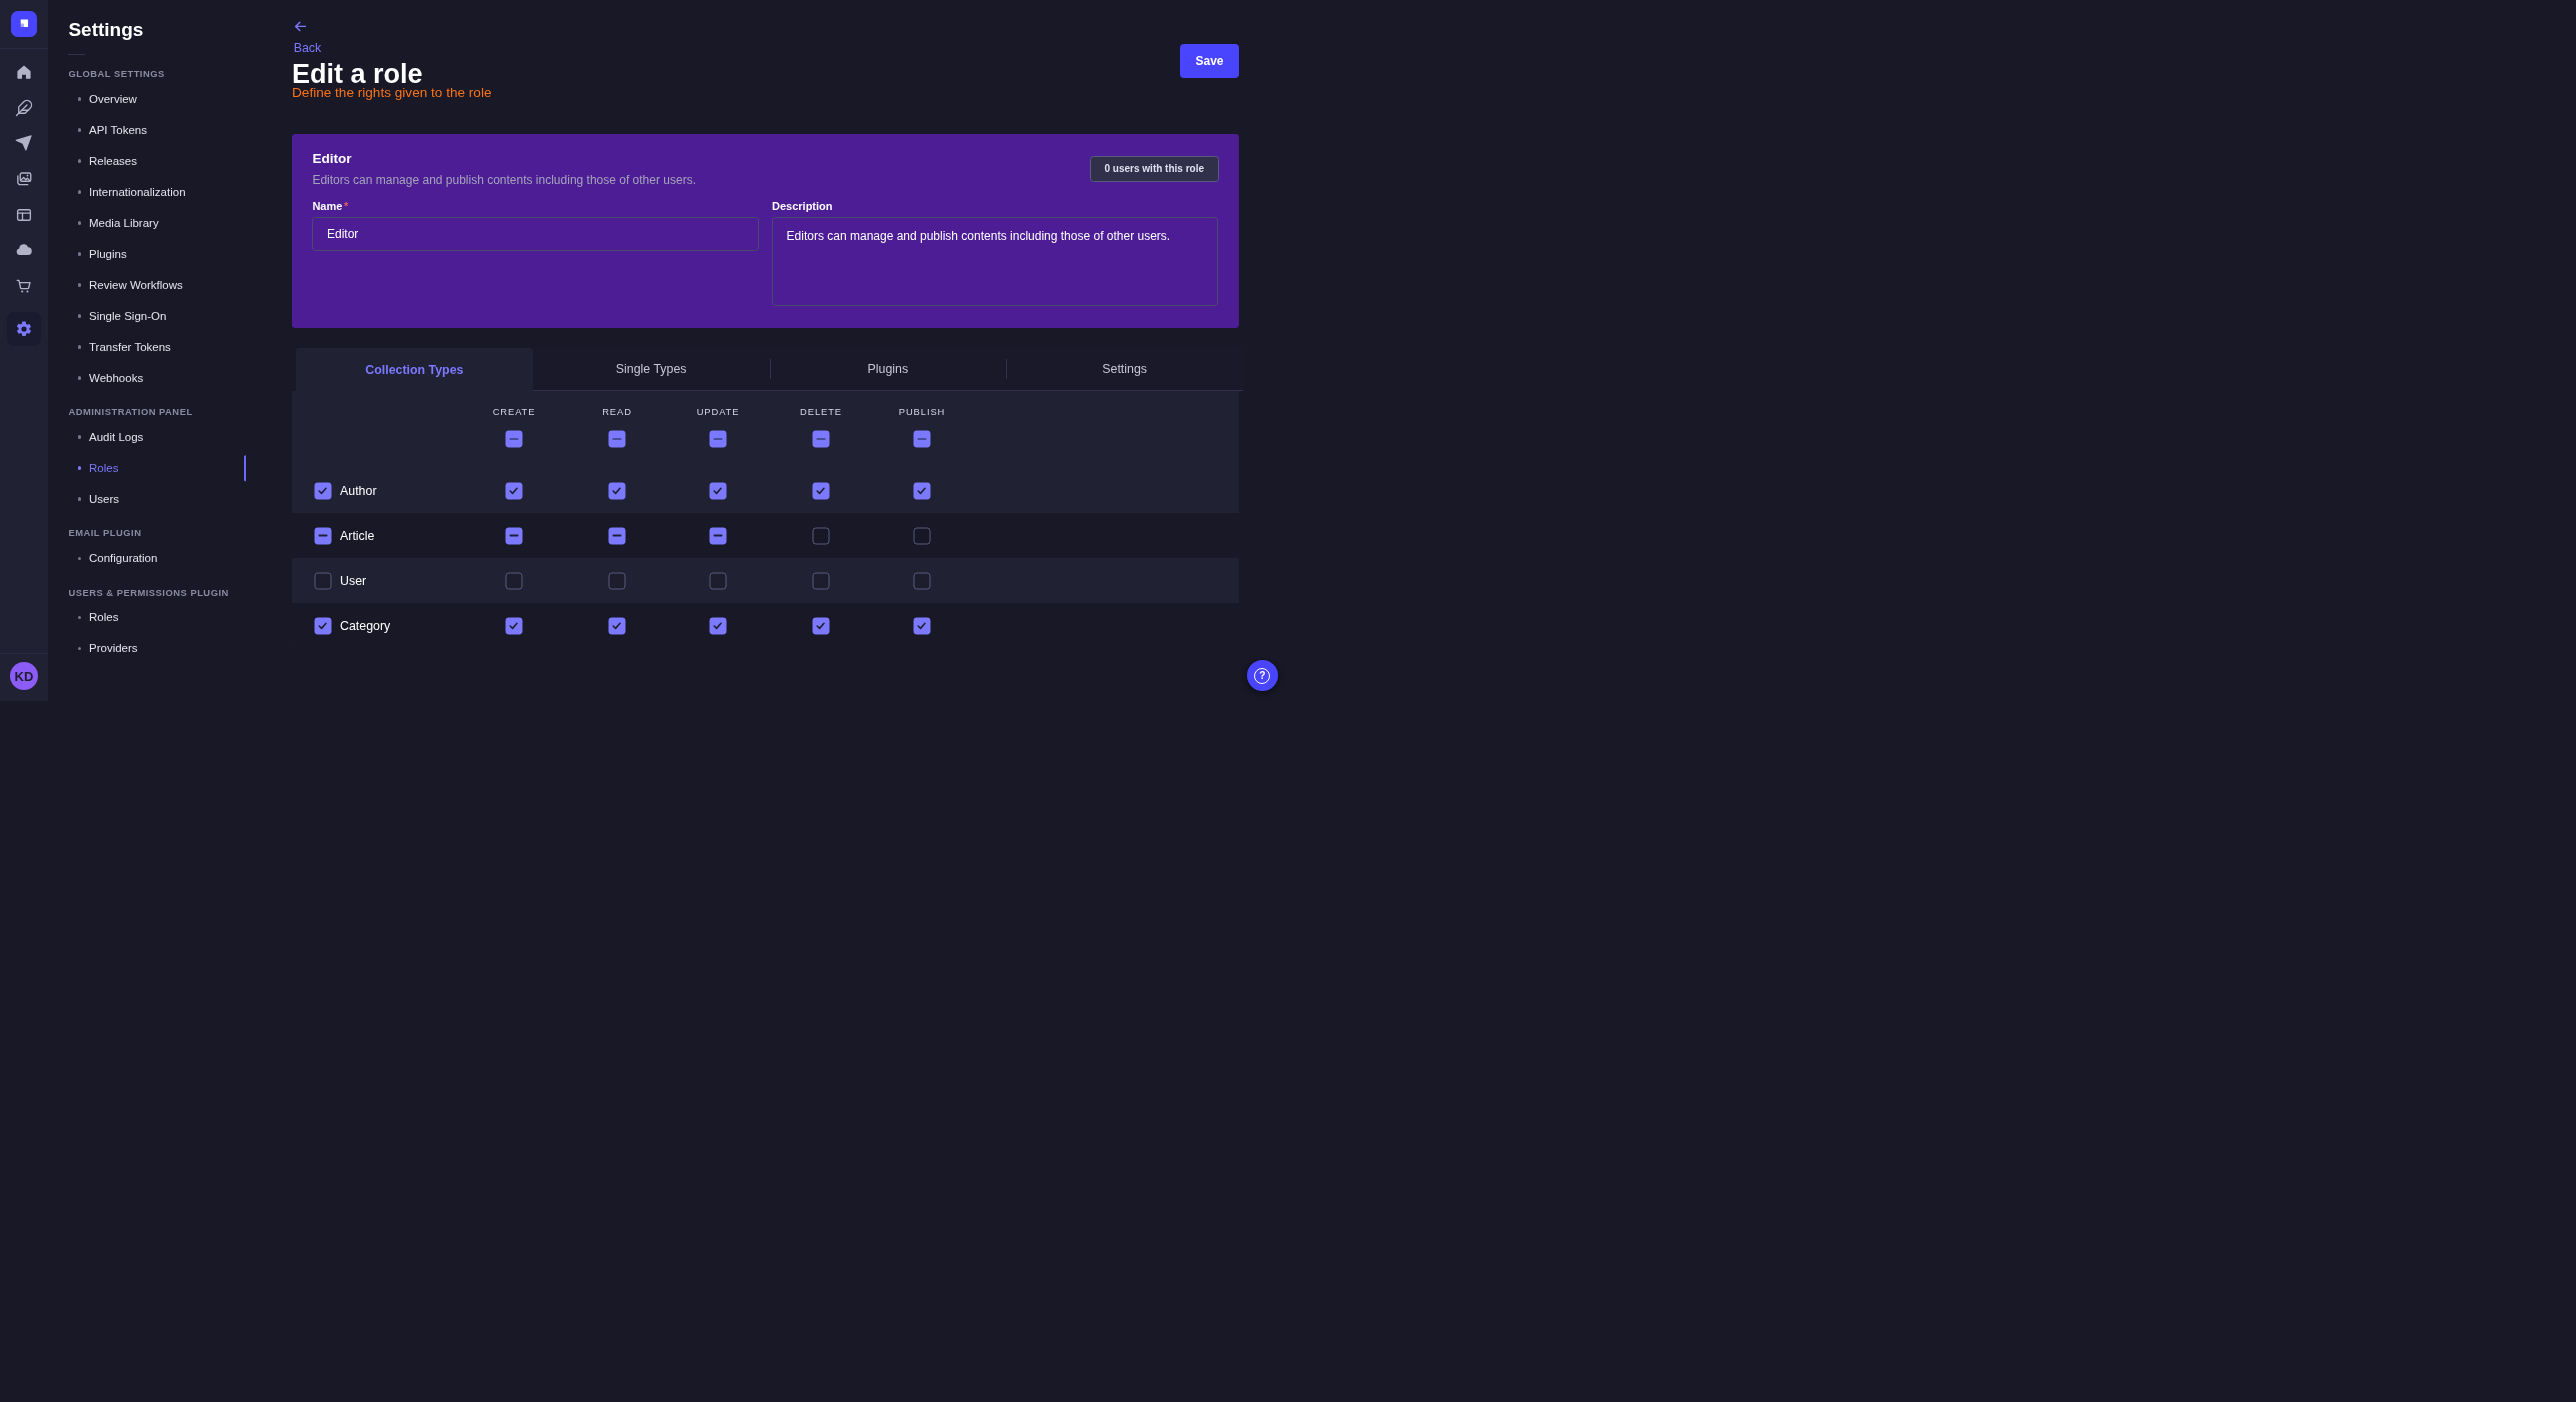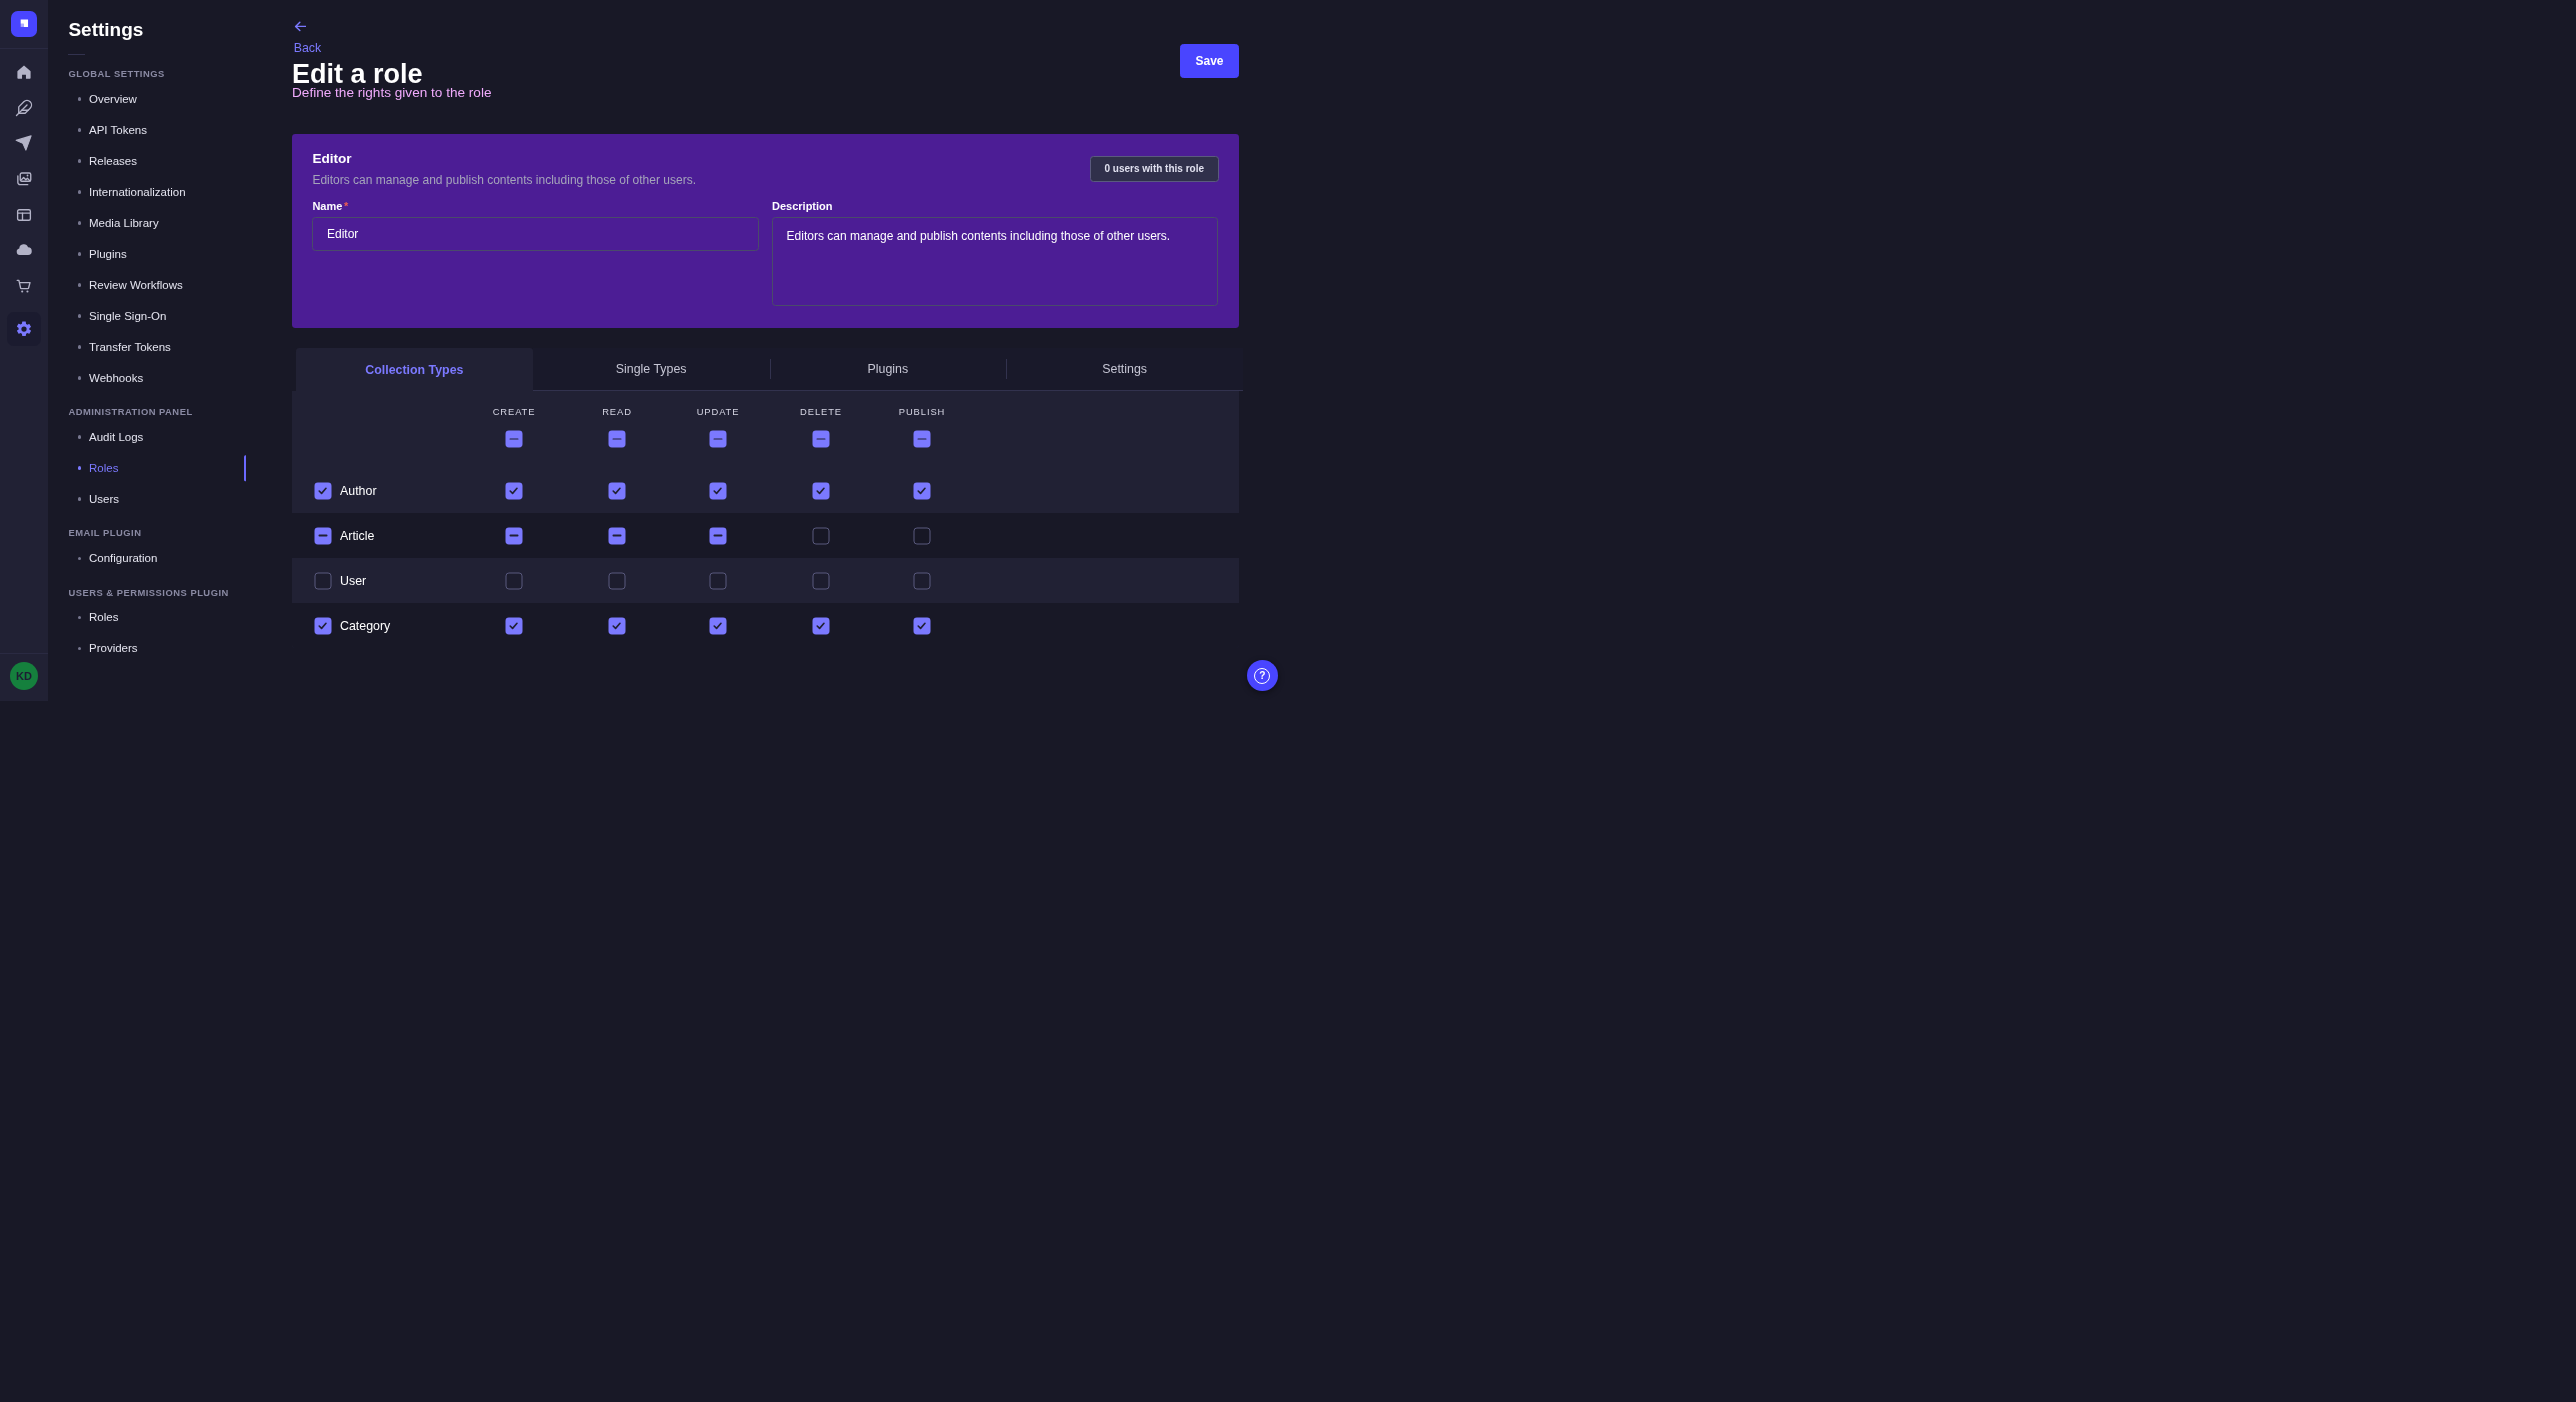--- a/index.html
+++ b/index.html
@@ -12,22 +12,22 @@
         border-bottom:0.9px solid #2a2a42;}
   .rail-logo{width:25.6px;height:25.6px;border-radius:6.8px;background:#4945ff;display:flex;
         align-items:center;justify-content:center;cursor:pointer;}
   .rail-icons{display:flex;flex-direction:column;align-items:center;margin-top:12.8px;gap:15.3px;}
   .rail-btn{width:20.4px;height:20.4px;display:flex;align-items:center;justify-content:center;
         color:#b3b3c7;cursor:pointer;background:none;border:none;padding:0;}
   .rail-btn svg{width:18px;height:18px;}
   .rail-btn.active-wrap{width:34px;height:34px;border-radius:6.8px;background:#1b1b2f;color:#7b79ff;}
   .rail-bottom{margin-top:auto;width:48px;display:flex;flex-direction:column;align-items:center;
         border-top:0.9px solid #2a2a42;padding:8.5px 0 11px;}
-  .avatar{width:28px;height:28px;border-radius:50%;background:#15803d;color:#1d1d33;
-        font-size:11px;font-weight:700;display:flex;align-items:center;justify-content:center;cursor:pointer;text-align:center;}
+  .avatar{width:28px;height:28px;border-radius:50%;background:#8b5cf6;color:#1d1d33;
+        font-size:13px;font-weight:700;display:flex;align-items:center;justify-content:center;cursor:pointer;text-align:center;}
   
   .subnav{position:absolute;left:48px;top:0;bottom:0;width:198px;background:#181826;
         border-right:0.9px solid #2a2a42;overflow:hidden;}
   .subnav-title{font-size:19px;font-weight:700;margin:19px 0 0 20.4px;color:#fff;}
   .subnav-hr{width:17px;height:1.7px;background:#32324e;border:none;margin:12.8px 0 3.4px 20.4px;}
   .snav-section{margin-top:12.8px;}
   .snav-label{font-size:9.4px;font-weight:700;letter-spacing:0.5px;color:#8a8aa3;
         padding:0 0 4.3px 20.4px;text-transform:uppercase;}
   .snav-item{position:relative;height:31px;display:flex;align-items:center;cursor:pointer;}
   .snav-bullet{position:absolute;left:30px;width:3.4px;height:3.4px;border-radius:50%;background:#77778f;}
@@ -35,21 +35,21 @@
   .snav-item.active .snav-item-label{color:#7b79ff;}
   .snav-item.active .snav-bullet{background:#7b79ff;}
   .snav-item.active::after{content:"";position:absolute;right:-0.9px;top:50%;transform:translateY(-50%);
         width:2.6px;height:25.6px;background:#6c69ff;border-radius:1.7px;}
   
   .main{position:absolute;left:246px;top:0;right:0;bottom:0;background:#181826;}
   .content{position:absolute;left:46px;top:0;width:947px;height:701px;}
   .back-link{position:absolute;top:20.4px;left:1.7px;display:flex;align-items:flex-start;gap:7.7px;
         color:#7b79ff;font-size:12.4px;cursor:pointer;text-decoration:none;flex-direction:column;}
   .page-title{position:absolute;top:41px;left:0;font-size:27px;font-weight:700;color:#fff;}
-  .page-subtitle{position:absolute;top:85px;left:0;font-size:13.6px;color:#f0abfc;}
+  .page-subtitle{position:absolute;top:85px;left:0;font-size:13.6px;color:#f97316;}
   .save-btn{position:absolute;top:44px;right:0;height:34px;padding:0 14.5px;background:#4945ff;
         border:0.9px solid #4945ff;border-radius:3.4px;color:#fff;font-size:12px;font-weight:600;cursor:pointer;}
   
   .card{position:absolute;top:134px;left:0;width:947px;height:194px;background:#4c1d95;border-radius:3.4px;}
   .card-title{position:absolute;left:20.4px;top:17px;font-size:13.6px;font-weight:700;color:#fff;}
   .card-subtitle{position:absolute;left:20.4px;top:39px;font-size:12px;color:#a5a5ba;}
   .users-btn{position:absolute;right:20.4px;top:22px;height:25.6px;padding:0 13.6px;background:#30304b;
         border:0.9px solid #5a5a7e;border-radius:3.4px;color:#e0e0ef;font-size:10px;font-weight:600;cursor:pointer;}
   .field-label{position:absolute;top:66px;font-size:11px;font-weight:700;color:#fdfdff;}
   .req{color:#ee5e52;margin-left:1.7px;}

